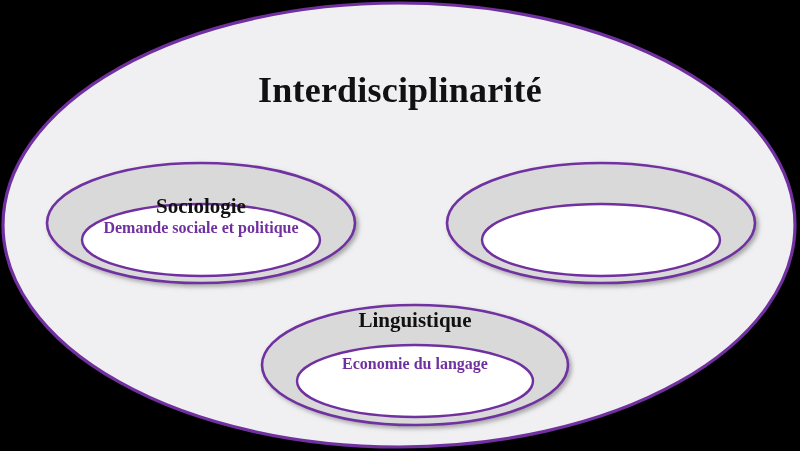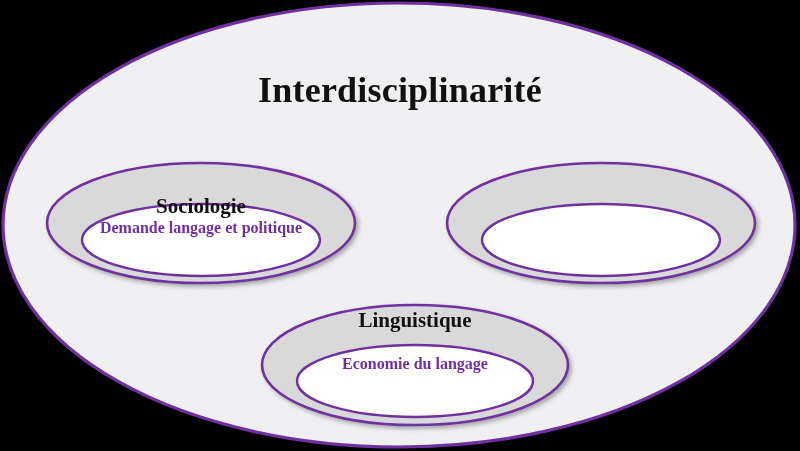--- a/index.html
+++ b/index.html
@@ -94,20 +94,20 @@
       <ellipse cx="415" cy="365" rx="153" ry="60" fill="#d9d9d9" stroke="#7030A0" stroke-width="2.6" filter="url(#ellipse-shadow)"></ellipse>
       <ellipse cx="415" cy="381" rx="118" ry="36" fill="#ffffff" stroke="#7030A0" stroke-width="2.4"></ellipse>
     </g>
   </svg>
 
   <div class="label-layer">
 
     <div class="lbl title-main">Interdisciplinarité</div>
 
     <div class="lbl title-group soc-title">Sociologie</div>
-    <div class="lbl label-inner soc-inner">Demande langage et politique</div>
+    <div class="lbl label-inner soc-inner">Demande sociale et politique</div>
 
 
     <div class="lbl title-group lin-title">Linguistique</div>
     <div class="lbl label-inner lin-inner">Economie du langage</div>
 
   </div>
 </div>
 
 </body></html>

